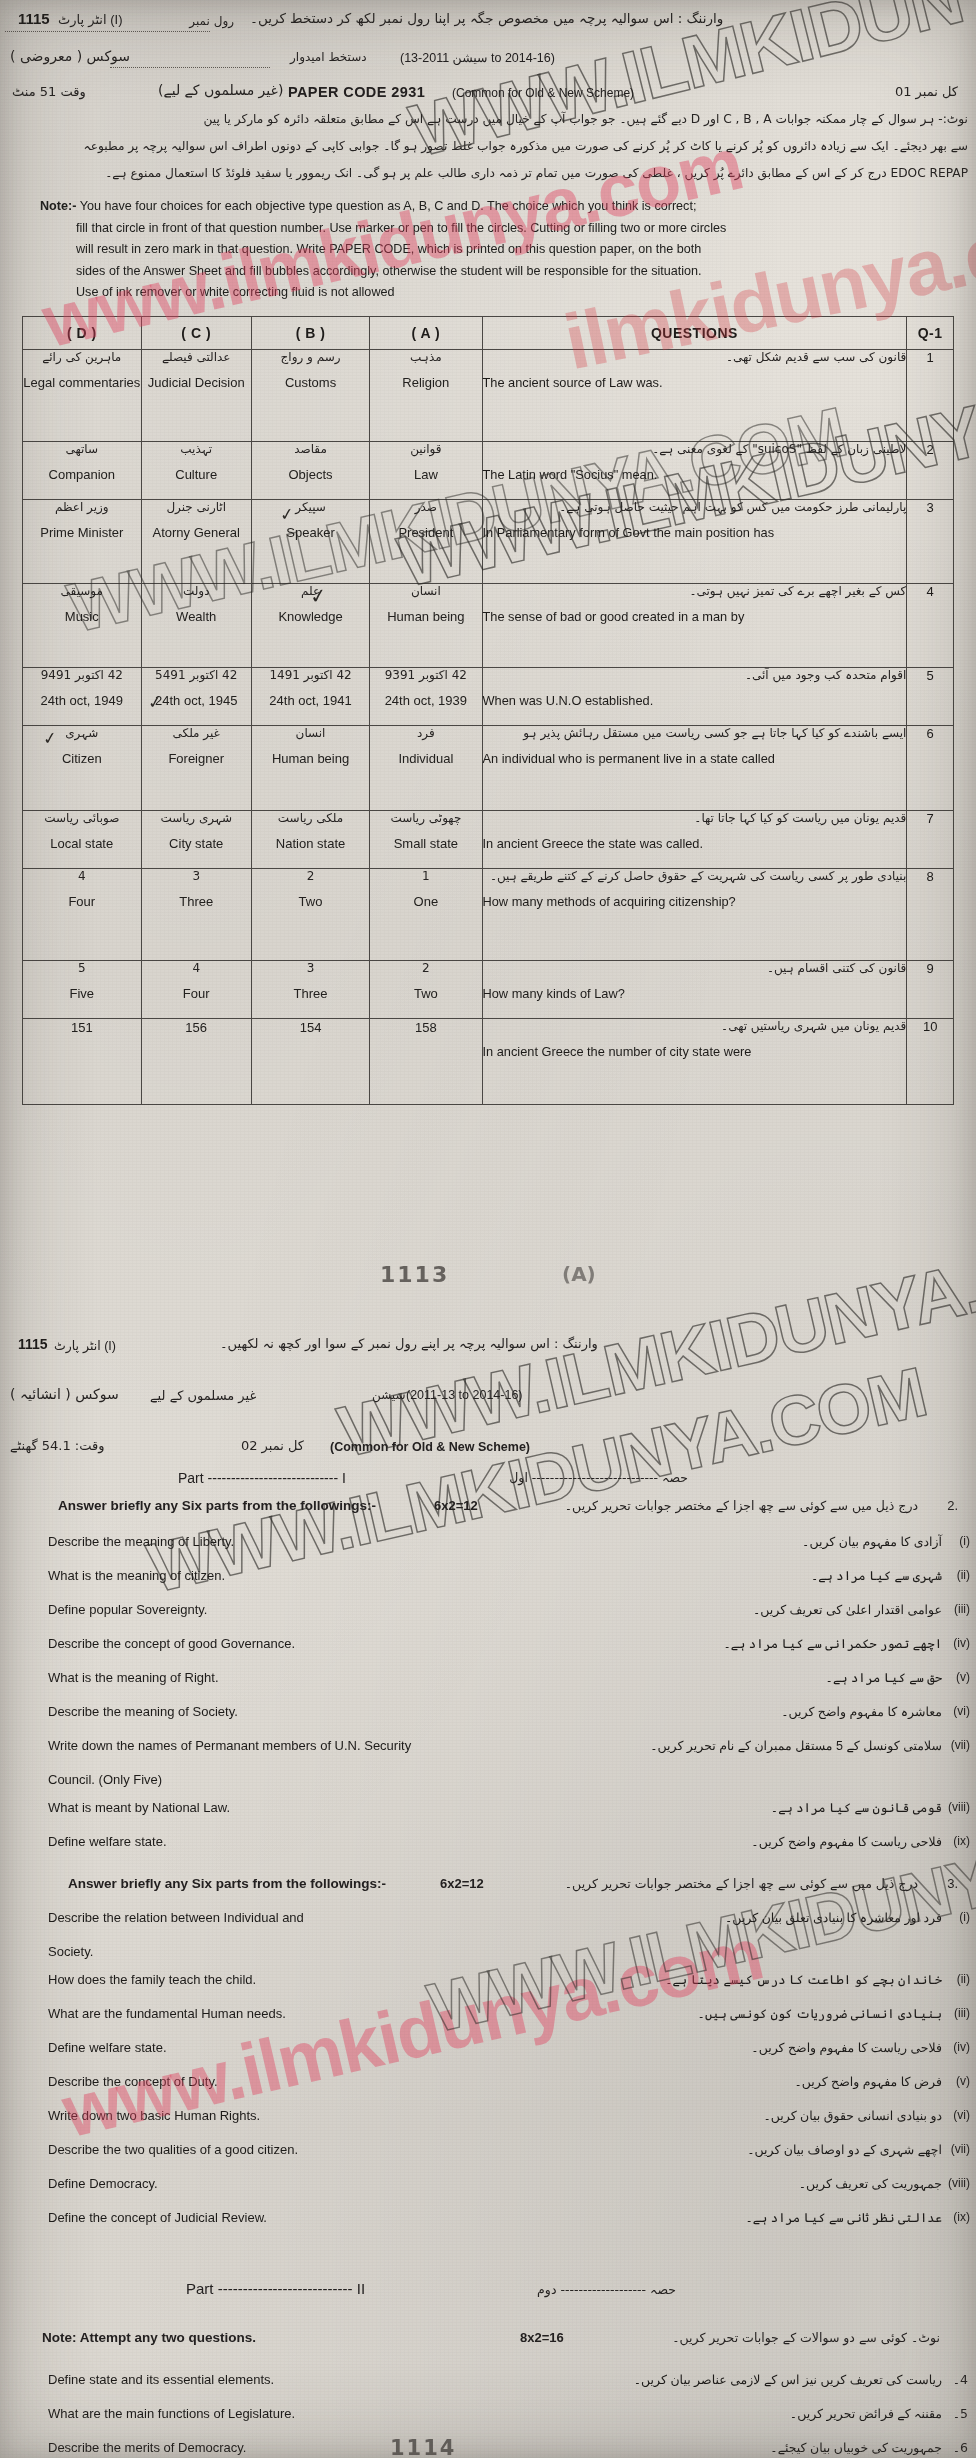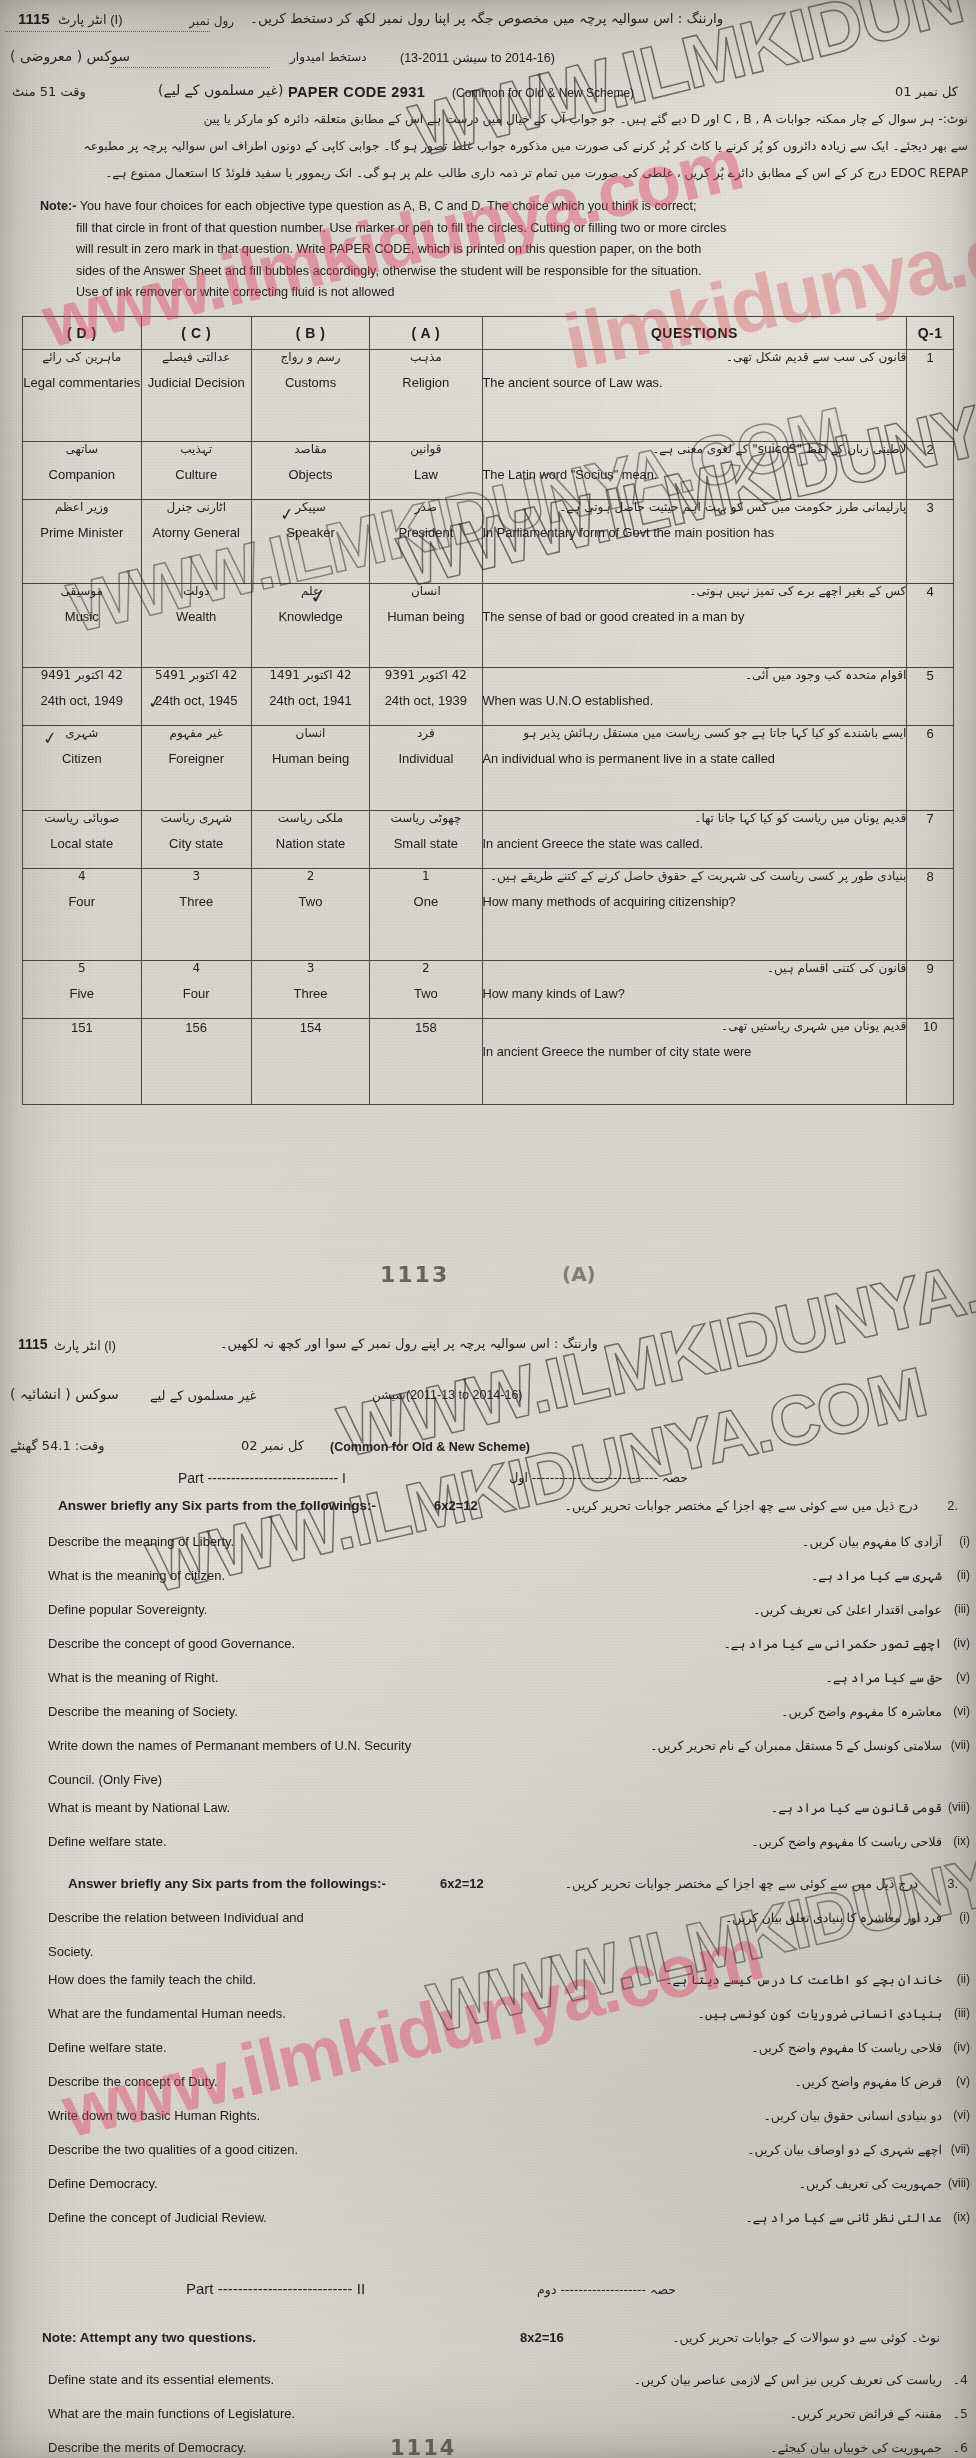--- a/index.html
+++ b/index.html
@@ -239,21 +239,21 @@
       <td class="ncell">5</td>
     </tr>
 
     <tr style="height:85px">
       <td class="opt" style="position:relative">
             <span class="tick" style="left:20px;top:2px;">✓</span>
             <span class="ur u">شہری</span>
             <span class="e">Citizen</span>
           </td>
       <td class="opt">
-            <span class="ur u">غیر مفہوم</span>
+            <span class="ur u">غیر ملکی</span>
             <span class="e">Foreigner</span>
           </td>
       <td class="opt">
             <span class="ur u">انسان</span>
             <span class="e">Human being</span>
           </td>
       <td class="opt">
             <span class="ur u">فرد</span>
             <span class="e">Individual</span>
           </td>

